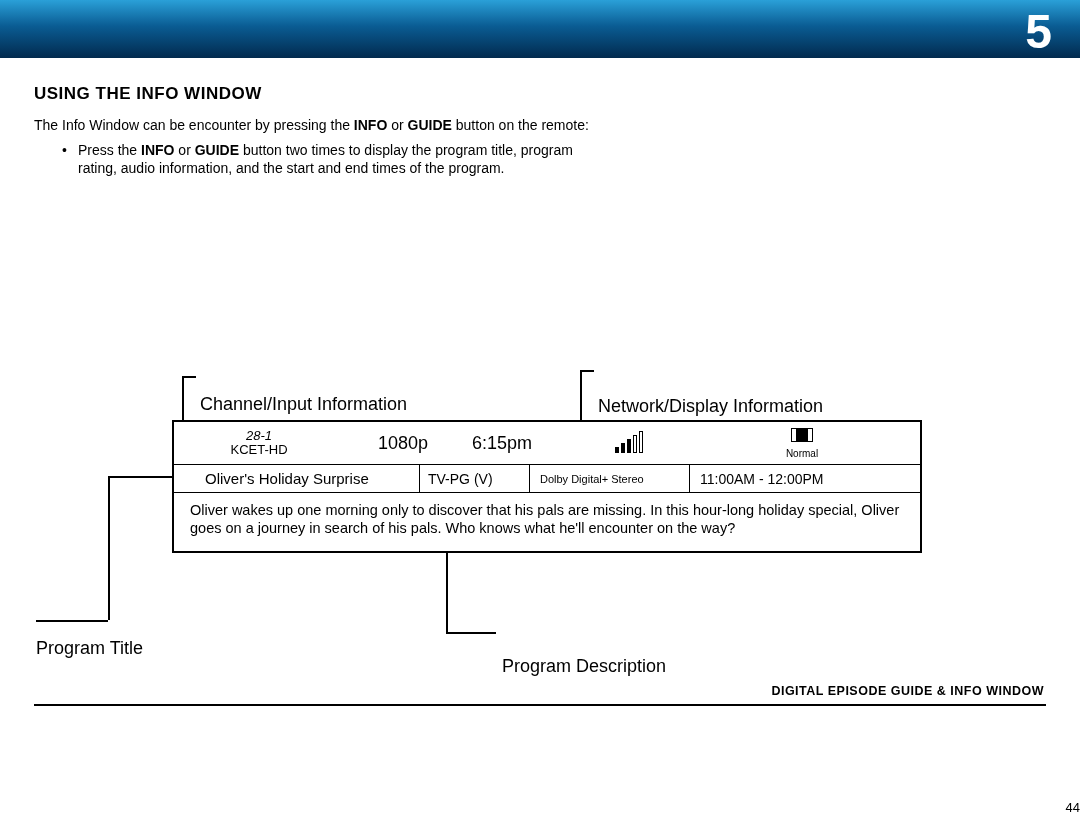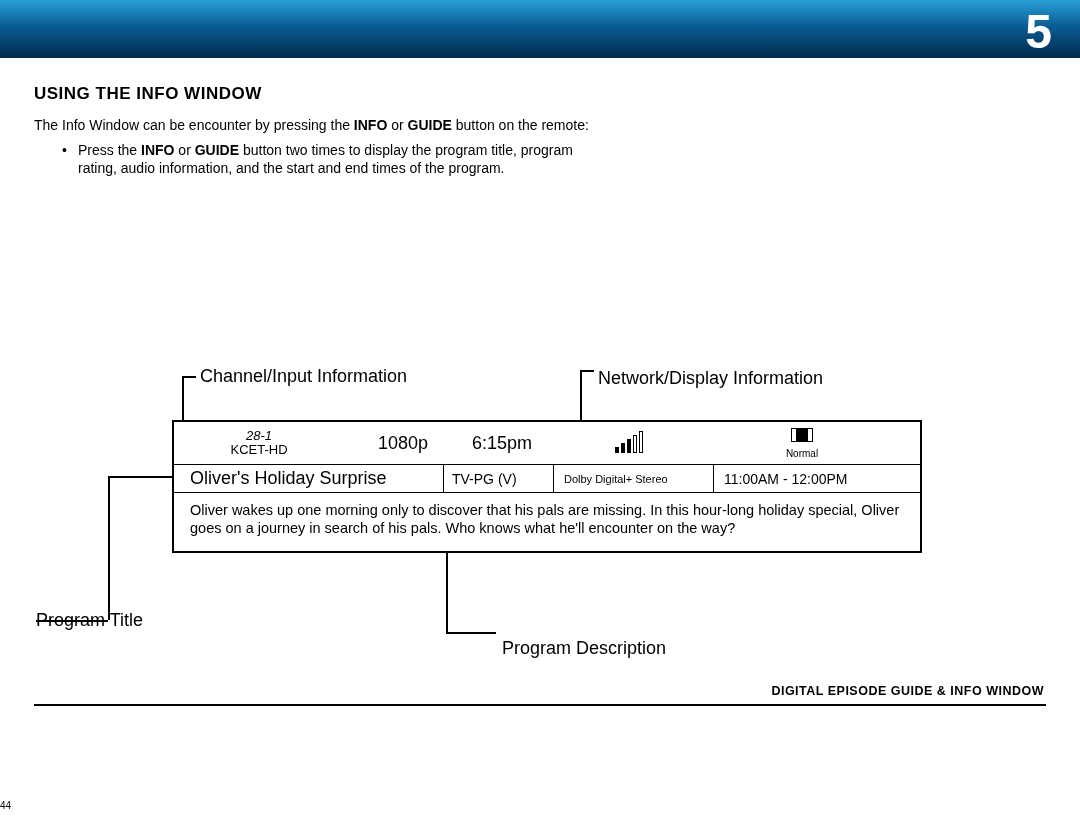--- a/index.html
+++ b/index.html
@@ -59,20 +59,21 @@
   .diagram-wrap {
     position: absolute;
     left: 0;
     top: 360px;
     width: 1080px;
   }
   .callout {
     position: absolute;
     font-size: 18px;
     font-weight: 400;
+    margin-top: 28px;
   }
   .info-box {
     position: absolute;
     left: 172px;
     top: 60px;
     width: 750px;
     border: 2.5px solid #000;
     background: #fff;
   }
   .row1 {
@@ -93,21 +94,21 @@
   .row1 .channel { width: 170px; font-size: 13px; text-align: center; line-height: 1.1; border-right: none; }
   .row1 .res { width: 120px; text-align: left; padding-left: 34px; border-right:none;}
   .row1 .time { width: 110px; text-align: left; border-right:none;}
   .row1 .signal-cell { width: 110px; border-right:none; display:flex; align-items:center; justify-content:center;}
   .row1 .aspect-cell { flex:1; border-right:none; font-size:10px; display:flex; align-items:center; gap:6px; justify-content:center;}
   .row2 {
     display: flex;
     height: 28px;
     border-top: 1.5px solid #000;
   }
-  .row2 .title-cell { width: 270px; font-size: 18px; padding-left: 16px;}
+  .row2 .title-cell { width: 246px; font-size: 15px; padding-left: 31px;}
   .row2 .rating { width: 110px; font-size: 14px; padding-left:8px;}
   .row2 .audio { width: 160px; font-size: 11px; padding-left:10px;}
   .row2 .timespan { flex:1; font-size: 14px; border-right:none; padding-left:10px;}
   .row3 {
     border-top: 1.5px solid #000;
     padding: 8px 16px 14px 16px;
     font-size: 14.5px;
     line-height: 1.25;
   }
 
@@ -135,22 +136,22 @@
     left: 34px;
     top: 704px;
     width: 1012px;
     height: 1.5px;
     background: #000;
   }
   .page-num-bottom {
     position: absolute;
     left: 0; width: 1080px;
     top: 800px;
-    text-align: left;
-    font-size: 10px;
+    text-align: right;
+    font-size: 13px;
   }
 
   .signal-bars { display:flex; align-items:flex-end; gap:2px; height:20px;}
   .signal-bars span { width:4px; background:#000; border:1px solid #000;}
   .signal-bars span:nth-child(1){height:6px;}
   .signal-bars span:nth-child(2){height:10px;}
   .signal-bars span:nth-child(3){height:14px;}
   .signal-bars span:nth-child(4){height:18px;background:#fff;}
   .signal-bars span:nth-child(5){height:22px;background:#fff;}
 
@@ -174,21 +175,21 @@
       <span>Press the </span><b>INFO</b><span> or </span><b>GUIDE</b><span> button two times to display the program title, program rating, audio information, and the start and end times of the program.</span>
     </li>
   </ul>
 </div>
 
 <div class="diagram-wrap">
 
   <div class="callout" style="left:200px; top:6px;">Channel/Input Information</div>
   <div class="callout" style="left:598px; top:8px;">Network/Display Information</div>
   <div class="callout" style="left:36px; top:250px;">Program Title</div>
-  <div class="callout" style="left:502px; top:278px;">Program Description</div>
+  <div class="callout" style="left:502px; top:268px;">Program Description</div>
 
   <div class="line" style="left:182px; top:16px; width:14px; height:1.5px;"></div>
   <div class="line" style="left:182px; top:16px; width:1.5px; height:62px;"></div>
   <div class="line" style="left:182px; top:78px; width:26px; height:1.5px;"></div>
   <div class="dot" style="left:206px; top:76px;"></div>
 
   <div class="line" style="left:580px; top:10px; width:14px; height:1.5px;"></div>
   <div class="line" style="left:580px; top:10px; width:1.5px; height:68px;"></div>
   <div class="line" style="left:580px; top:78px; width:82px; height:1.5px;"></div>
   <div class="dot" style="left:660px; top:76px;"></div>

